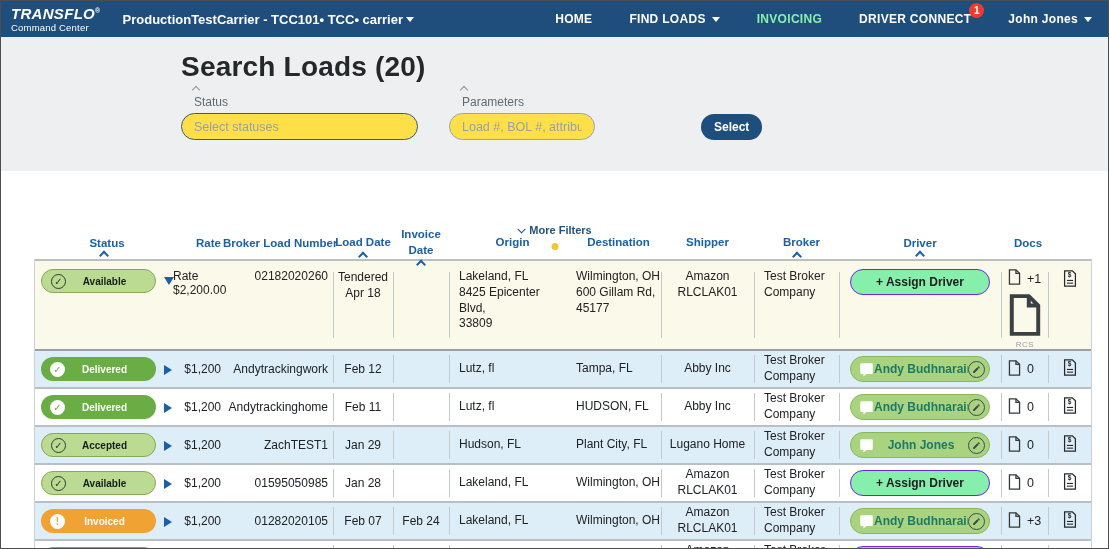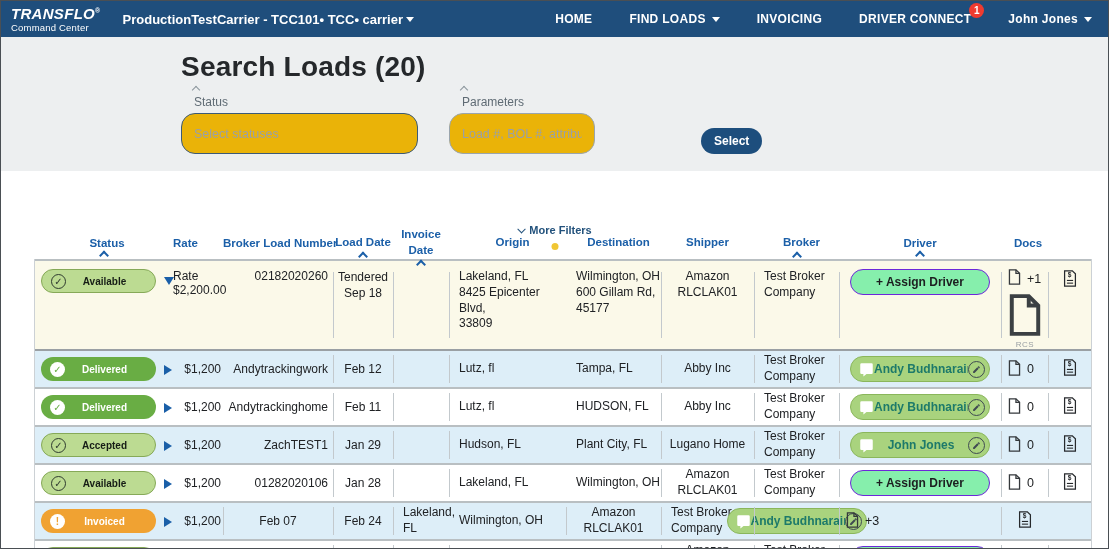--- a/index.html
+++ b/index.html
@@ -12,35 +12,35 @@
   .logo { line-height:1; cursor:pointer; }
   .logo-top { font-size:15px; font-weight:bold; font-style:italic; letter-spacing:.3px; }
   .logo-top .reg { font-size:7px; vertical-align:super; font-style:normal; }
   .logo-sub { font-size:9.5px; margin-top:2px; letter-spacing:.2px; font-style:normal; }
   .carrier { margin-left:22px; background:none; border:none; color:#fff; font-weight:bold;
     font-size:13px; display:flex; align-items:center; gap:3px; cursor:pointer;
     font-family:inherit; }
   .menu { margin-left:auto; display:flex; align-items:center; gap:37px; }
   .menu-item { color:#fff; font-size:12px; font-weight:bold; letter-spacing:.3px; text-decoration:none;
     display:flex; align-items:center; gap:6px; position:relative; cursor:pointer; }
-  .menu-item.highlight { color:#ffffff; }
+  .menu-item.highlight { color:#86efac; }
   .caret-down { width:0; height:0; border-left:4px solid transparent; border-right:4px solid transparent;
     border-top:5px solid currentColor; display:inline-block; }
   .badge { position:absolute; top:-9px; right:-13px; background:#ee3b30; color:#fff; width:15px; height:15px;
     border-radius:50%; font-size:10px; font-weight:bold; display:flex; align-items:center; justify-content:center; }
 
   
   .grey { background:#edeff0; height:134px; position:relative; }
   .page-title { font-size:28px; font-weight:bold; color:#25282b; padding:14px 0 12px 180px; letter-spacing:.2px; }
   .filters { display:flex; align-items:flex-end; padding-left:180px; }
   .fgroup { display:flex; flex-direction:column; position:relative; }
   .flabel { font-size:12px; color:#5f6b74; margin:0 0 4px 13px; }
   .tiny-caret { position:absolute; top:-8px; left:12px; width:6px; height:6px;
     border-left:1.5px solid #8b959c; border-top:1.5px solid #8b959c; transform:rotate(45deg); }
-  .finput { height:41px; border-radius:14px; background:#eab308; padding:0 12px; font-size:12.5px;
+  .finput { height:27px; border-radius:14px; background:#fde047; padding:0 12px; font-size:12.5px;
     font-family:inherit; color:#333; outline:none; }
   .finput::placeholder { color:#9aa0a6; }
   .status-input { width:237px; border:1px solid #3c5a77; }
   .params-group { margin-left:31px; }
   .params-input { width:146px; border:1px solid #9aa5ad; }
   .apply-btn { margin-left:106px; height:26px; padding:0 13px; border:none; border-radius:13px;
     background:#1d4e7d; color:#fff; font-size:12px; font-weight:bold; cursor:pointer; font-family:inherit; }
 
   
   .white { background:#fff; position:relative; height:415px; }
@@ -78,21 +78,21 @@
   .pill--light .pill-ic { border:1.5px solid #2f3b2f; color:#2f3b2f; }
   .pill--solid { background:#69ad44; color:#fff; }
   .pill--solid .pill-ic { background:#fff; color:#69ad44; }
   .pill--alert { background:#f0a232; color:#fff; }
   .pill--alert .pill-ic { background:#fff; color:#f0a232; }
   .exp { width:0; height:0; flex:none; margin-top:1px; }
   .exp-right { border-top:5px solid transparent; border-bottom:5px solid transparent; border-left:8px solid #1a5fa8; }
   .exp-down { border-left:5px solid transparent; border-right:5px solid transparent; border-top:8px solid #1a5fa8; }
   .trow.expanded .exp { margin-top:8px; }
 
-  .c-rate { flex-direction:column; justify-content:center; align-items:flex-end; padding-right:2px; text-align:left; }
+  .c-rate { flex-direction:column; justify-content:center; align-items:flex-end; padding-right:2px; text-align:right; }
   .trow.expanded .c-rate { justify-content:flex-start; }
   .c-bln { justify-content:flex-end; padding-right:5px; text-align:right; white-space:nowrap; }
   .c-ldate, .c-idate { justify-content:center; text-align:center; white-space:pre-line; line-height:1.35; }
   .c-origin, .c-dest, .c-broker { padding-left:10px; white-space:pre-line; line-height:1.32; }
   .c-shipper { justify-content:center; text-align:center; white-space:pre-line; line-height:1.32; }
   .c-driver { justify-content:center; }
   .drv { height:26px; width:140px; border-radius:14px; font-family:inherit; font-size:12px; font-weight:bold;
     cursor:pointer; display:flex; align-items:center; flex:none; }
   .drv-assign { background:#86efac; border:1px solid #6d28d9; color:#1c1e20; justify-content:center; }
   .drv-assigned { background:#a9d37e; border:1px solid #8ab65b; }
@@ -188,21 +188,21 @@
         <span class="pill-tx">Available</span>
       </span>
       <span class="exp exp-down"></span>
     </div>
     <div class="cell c-rate">
       <div class="rate-label">Rate</div>
       <div class="rate-val">$2,200.00</div>
     </div>
     <div class="cell c-bln">02182020260</div>
     <div class="cell c-ldate sep-l">Tendered
-Sep 18</div>
+Apr 18</div>
     <div class="cell c-idate sep-l"></div>
     <div class="cell c-origin sep-l">Lakeland, FL
 8425 Epicenter Blvd,
 33809</div>
     <div class="cell c-dest">Wilmington, OH
 600 Gillam Rd,
 45177</div>
     <div class="cell c-shipper sep-l">Amazon
 RLCLAK01</div>
     <div class="cell c-broker sep-l">Test Broker
@@ -428,21 +428,21 @@
       <span class="pill pill--light">
         <span class="pill-ic">✓</span>
         <span class="pill-tx">Available</span>
       </span>
       <span class="exp exp-right"></span>
     </div>
     <div class="cell c-rate">
 
       <div class="rate-val">$1,200</div>
     </div>
-    <div class="cell c-bln">01282020106</div>
+    <div class="cell c-bln">01595050985</div>
     <div class="cell c-ldate sep-l">Jan 28</div>
     <div class="cell c-idate sep-l"></div>
     <div class="cell c-origin sep-l">Lakeland, FL</div>
     <div class="cell c-dest">Wilmington, OH</div>
     <div class="cell c-shipper sep-l">Amazon
 RLCLAK01</div>
     <div class="cell c-broker sep-l">Test Broker
 Company</div>
     <div class="cell c-driver sep-l">
       <button class="drv drv-assign">+ Assign Driver</button>
@@ -477,20 +477,21 @@
       <span class="pill pill--alert">
         <span class="pill-ic">!</span>
         <span class="pill-tx">Invoiced</span>
       </span>
       <span class="exp exp-right"></span>
     </div>
     <div class="cell c-rate">
 
       <div class="rate-val">$1,200</div>
     </div>
+    <div class="cell c-bln">01282020105</div>
     <div class="cell c-ldate sep-l">Feb 07</div>
     <div class="cell c-idate sep-l">Feb 24</div>
     <div class="cell c-origin sep-l">Lakeland, FL</div>
     <div class="cell c-dest">Wilmington, OH</div>
     <div class="cell c-shipper sep-l">Amazon
 RLCLAK01</div>
     <div class="cell c-broker sep-l">Test Broker
 Company</div>
     <div class="cell c-driver sep-l">
 

